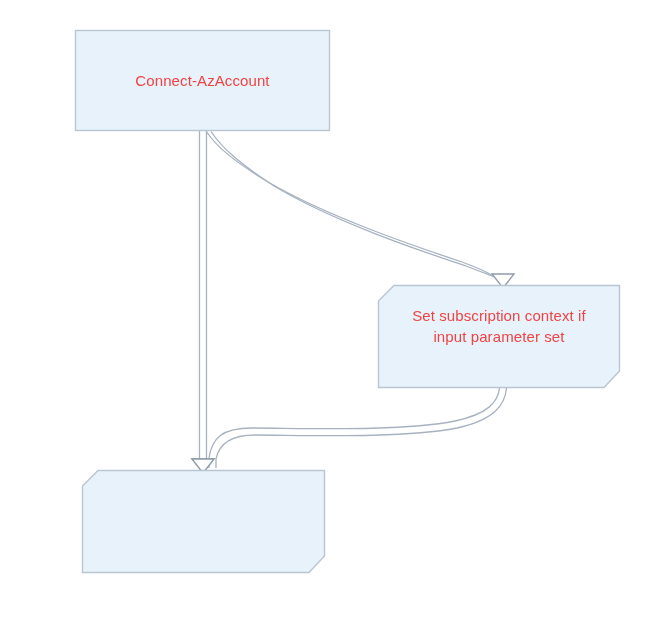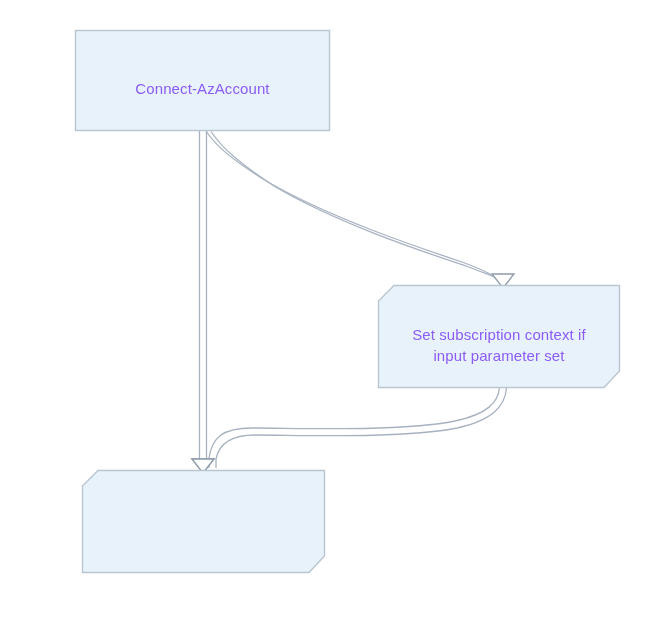--- a/index.html
+++ b/index.html
@@ -24,27 +24,26 @@
     top: 0;
     width: 660px;
     height: 636px;
   }
   .node-label {
     position: absolute;
     display: flex;
     align-items: center;
     justify-content: center;
     text-align: center;
-    color: #8b5cf6;
+    color: #ef4444;
     font-size: 15px;
     line-height: 21px;
     letter-spacing: 0.1px;
     pointer-events: none;
     white-space: pre-line;
-    margin-top: 8px;
   }
 </style>
 </head>
 <body>
 
 <div id="canvas">
 
   <svg id="diagram-svg" viewBox="0 0 660 636">
 
     <g>
@@ -88,17 +87,17 @@
     </g>
 
     <g>
       <path d="M 98 470.5 L 324.5 470.5 L 324.5 556 L 309 572.5 L 82.5 572.5 L 82.5 486 Z" fill="#e8f2fa" stroke="#b9c5d1" stroke-width="1.4" stroke-linejoin="miter"></path>
     </g>
 
   </svg>
 
   <div class="node-label" style="left:75px; top:30px; width:255px; height:101px;">Connect-AzAccount</div>
 
-  <div class="node-label" style="left:378px; top:285px; width:242px; height:103px;">Set subscription context if
+  <div class="node-label" style="left:378px; top:274px; width:242px; height:103px;">Set subscription context if
 input parameter set</div>
 
 
 </div>
 
 </body></html>

